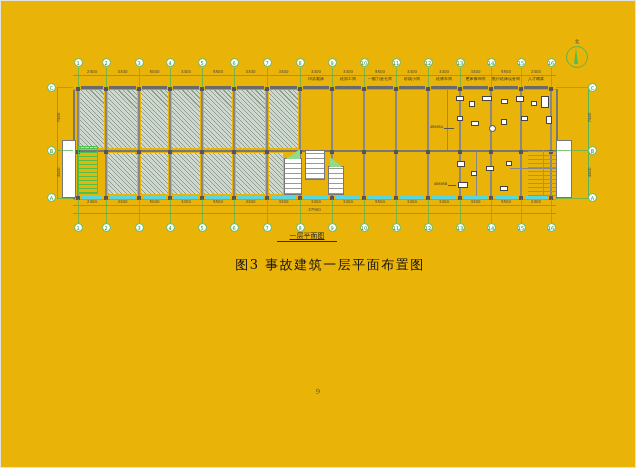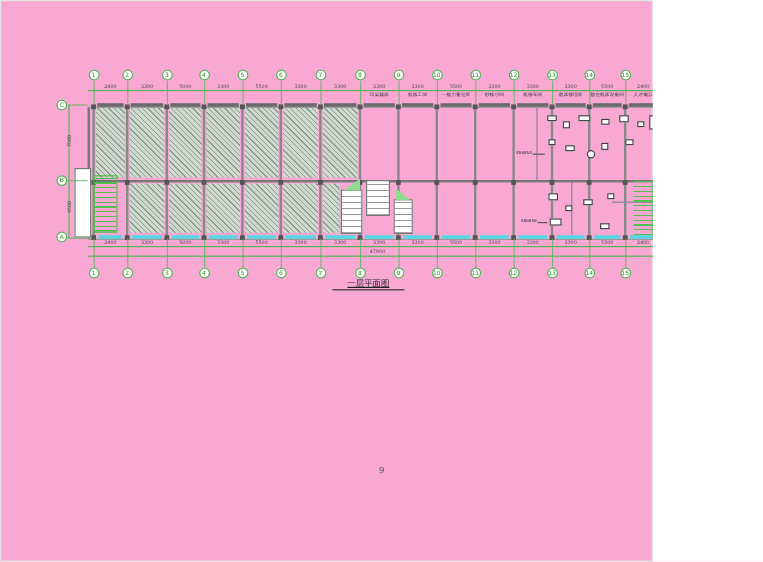--- a/index.html
+++ b/index.html
@@ -1,17 +1,17 @@
 <!DOCTYPE html>
 <html><head>
 <meta charset="utf-8">
 <style>
   html,body{margin:0;padding:0;background:#fff;}
   #page{
-    position:relative;width:544px;height:468px;background:#f9a8d4;
+    position:relative;width:636px;height:468px;background:#eab308;
     font-family:"DejaVu Sans",sans-serif;overflow:hidden;
     box-shadow: inset 0 0 0 1px #e3e3e3;
   }
   #plan{position:absolute;left:0;top:0;width:636px;height:250px;}
   #plan-title{
     position:absolute;left:277px;top:232px;width:60px;text-align:center;
     font-size:7px;color:#222;border-bottom:1px solid #333;
     text-decoration:underline;line-height:9px;
     font-family:"DejaVu Serif",serif;
   }
@@ -316,14 +316,15 @@
       <div class="roomlabel" style="position: absolute; left: 428px; top: 77px; width: 32px; height: 9px;">机修车间</div>
       <div class="roomlabel" style="position: absolute; left: 460px; top: 77px; width: 31px; height: 9px;">磨床修理间</div>
       <div class="roomlabel" style="position: absolute; left: 491px; top: 77px; width: 30px; height: 9px;">数控机床设备间</div>
       <div class="roomlabel" style="position: absolute; left: 521px; top: 77px; width: 30px; height: 9px;">人才概算</div>
       <div class="anno" style="position: absolute; left: 430px; top: 125px;">4B685A</div>
       <div class="anno" style="position: absolute; left: 434px; top: 182px;">4B685B</div>
       <div style="position: absolute; left: 444px; top: 128px; width: 10px; height: 1px; background: rgb(85, 85, 85);"></div>
       <div style="position: absolute; left: 448px; top: 185px; width: 8px; height: 1px; background: rgb(85, 85, 85);"></div>
     </div>
   <div id="plan-title">一层平面图</div>
+  <div id="figure-caption">图3 事故建筑一层平面布置图</div>
   <div id="page-number">9</div>
 </div>
 
 </body></html>

